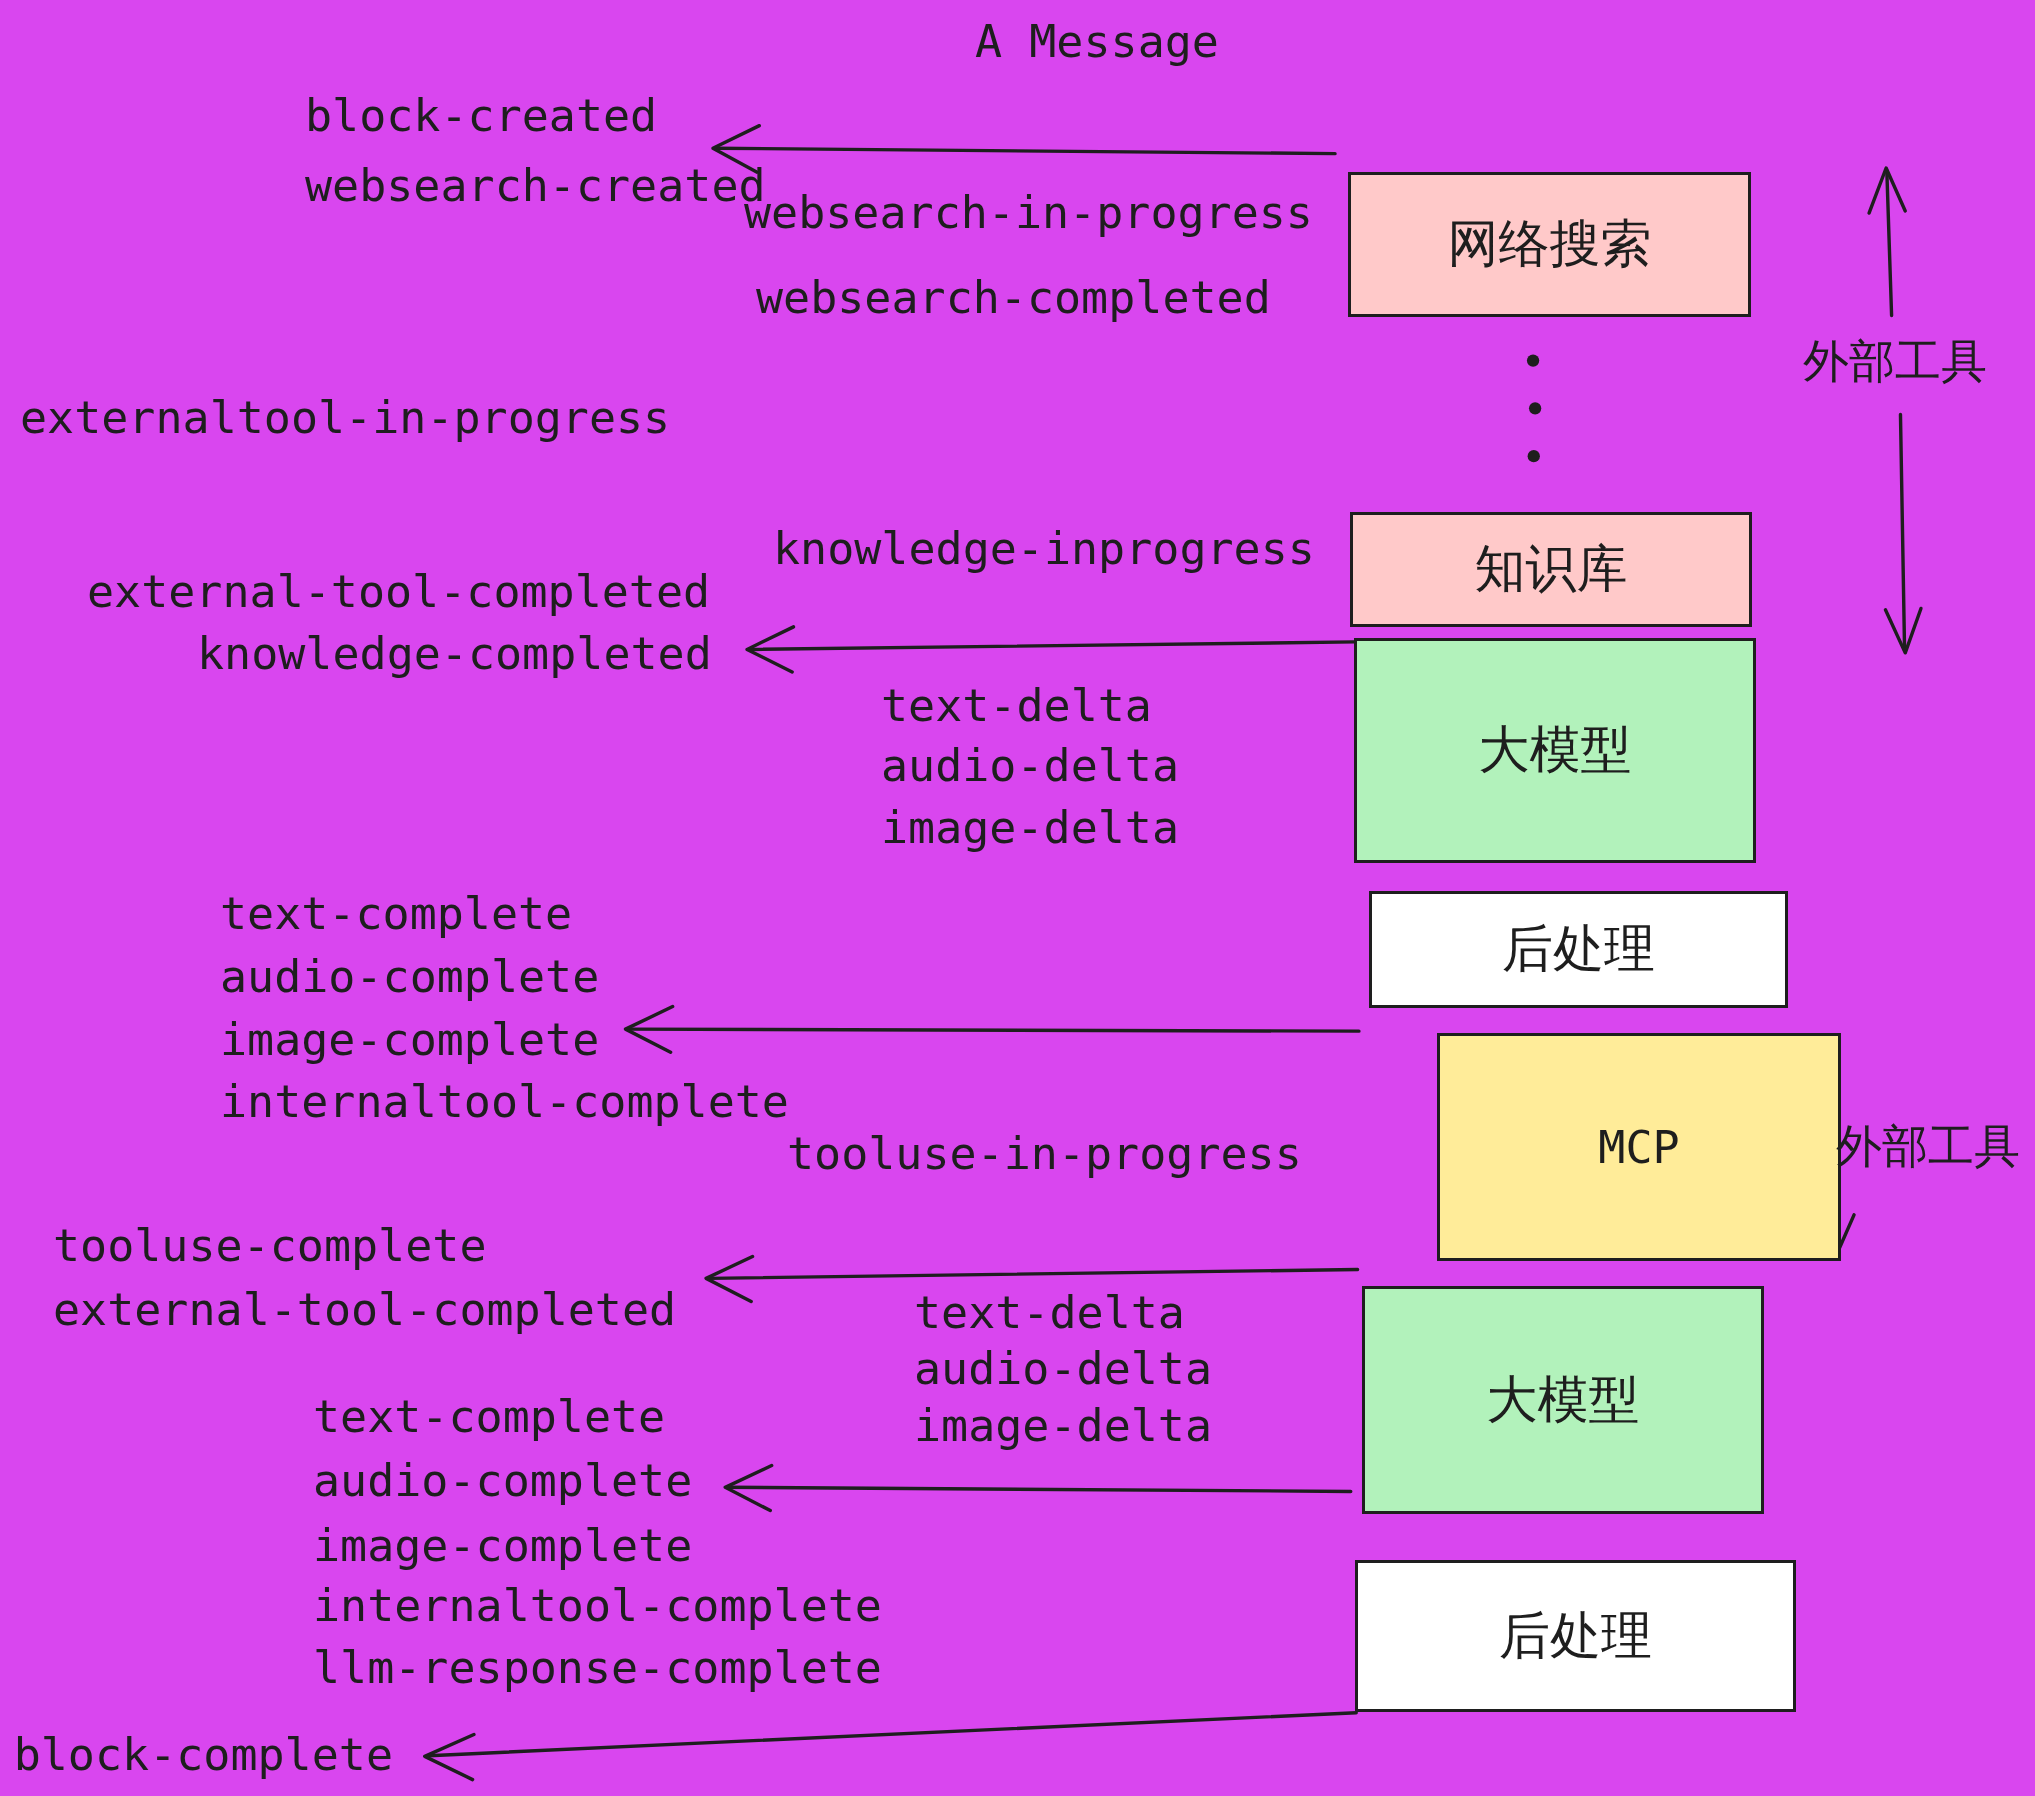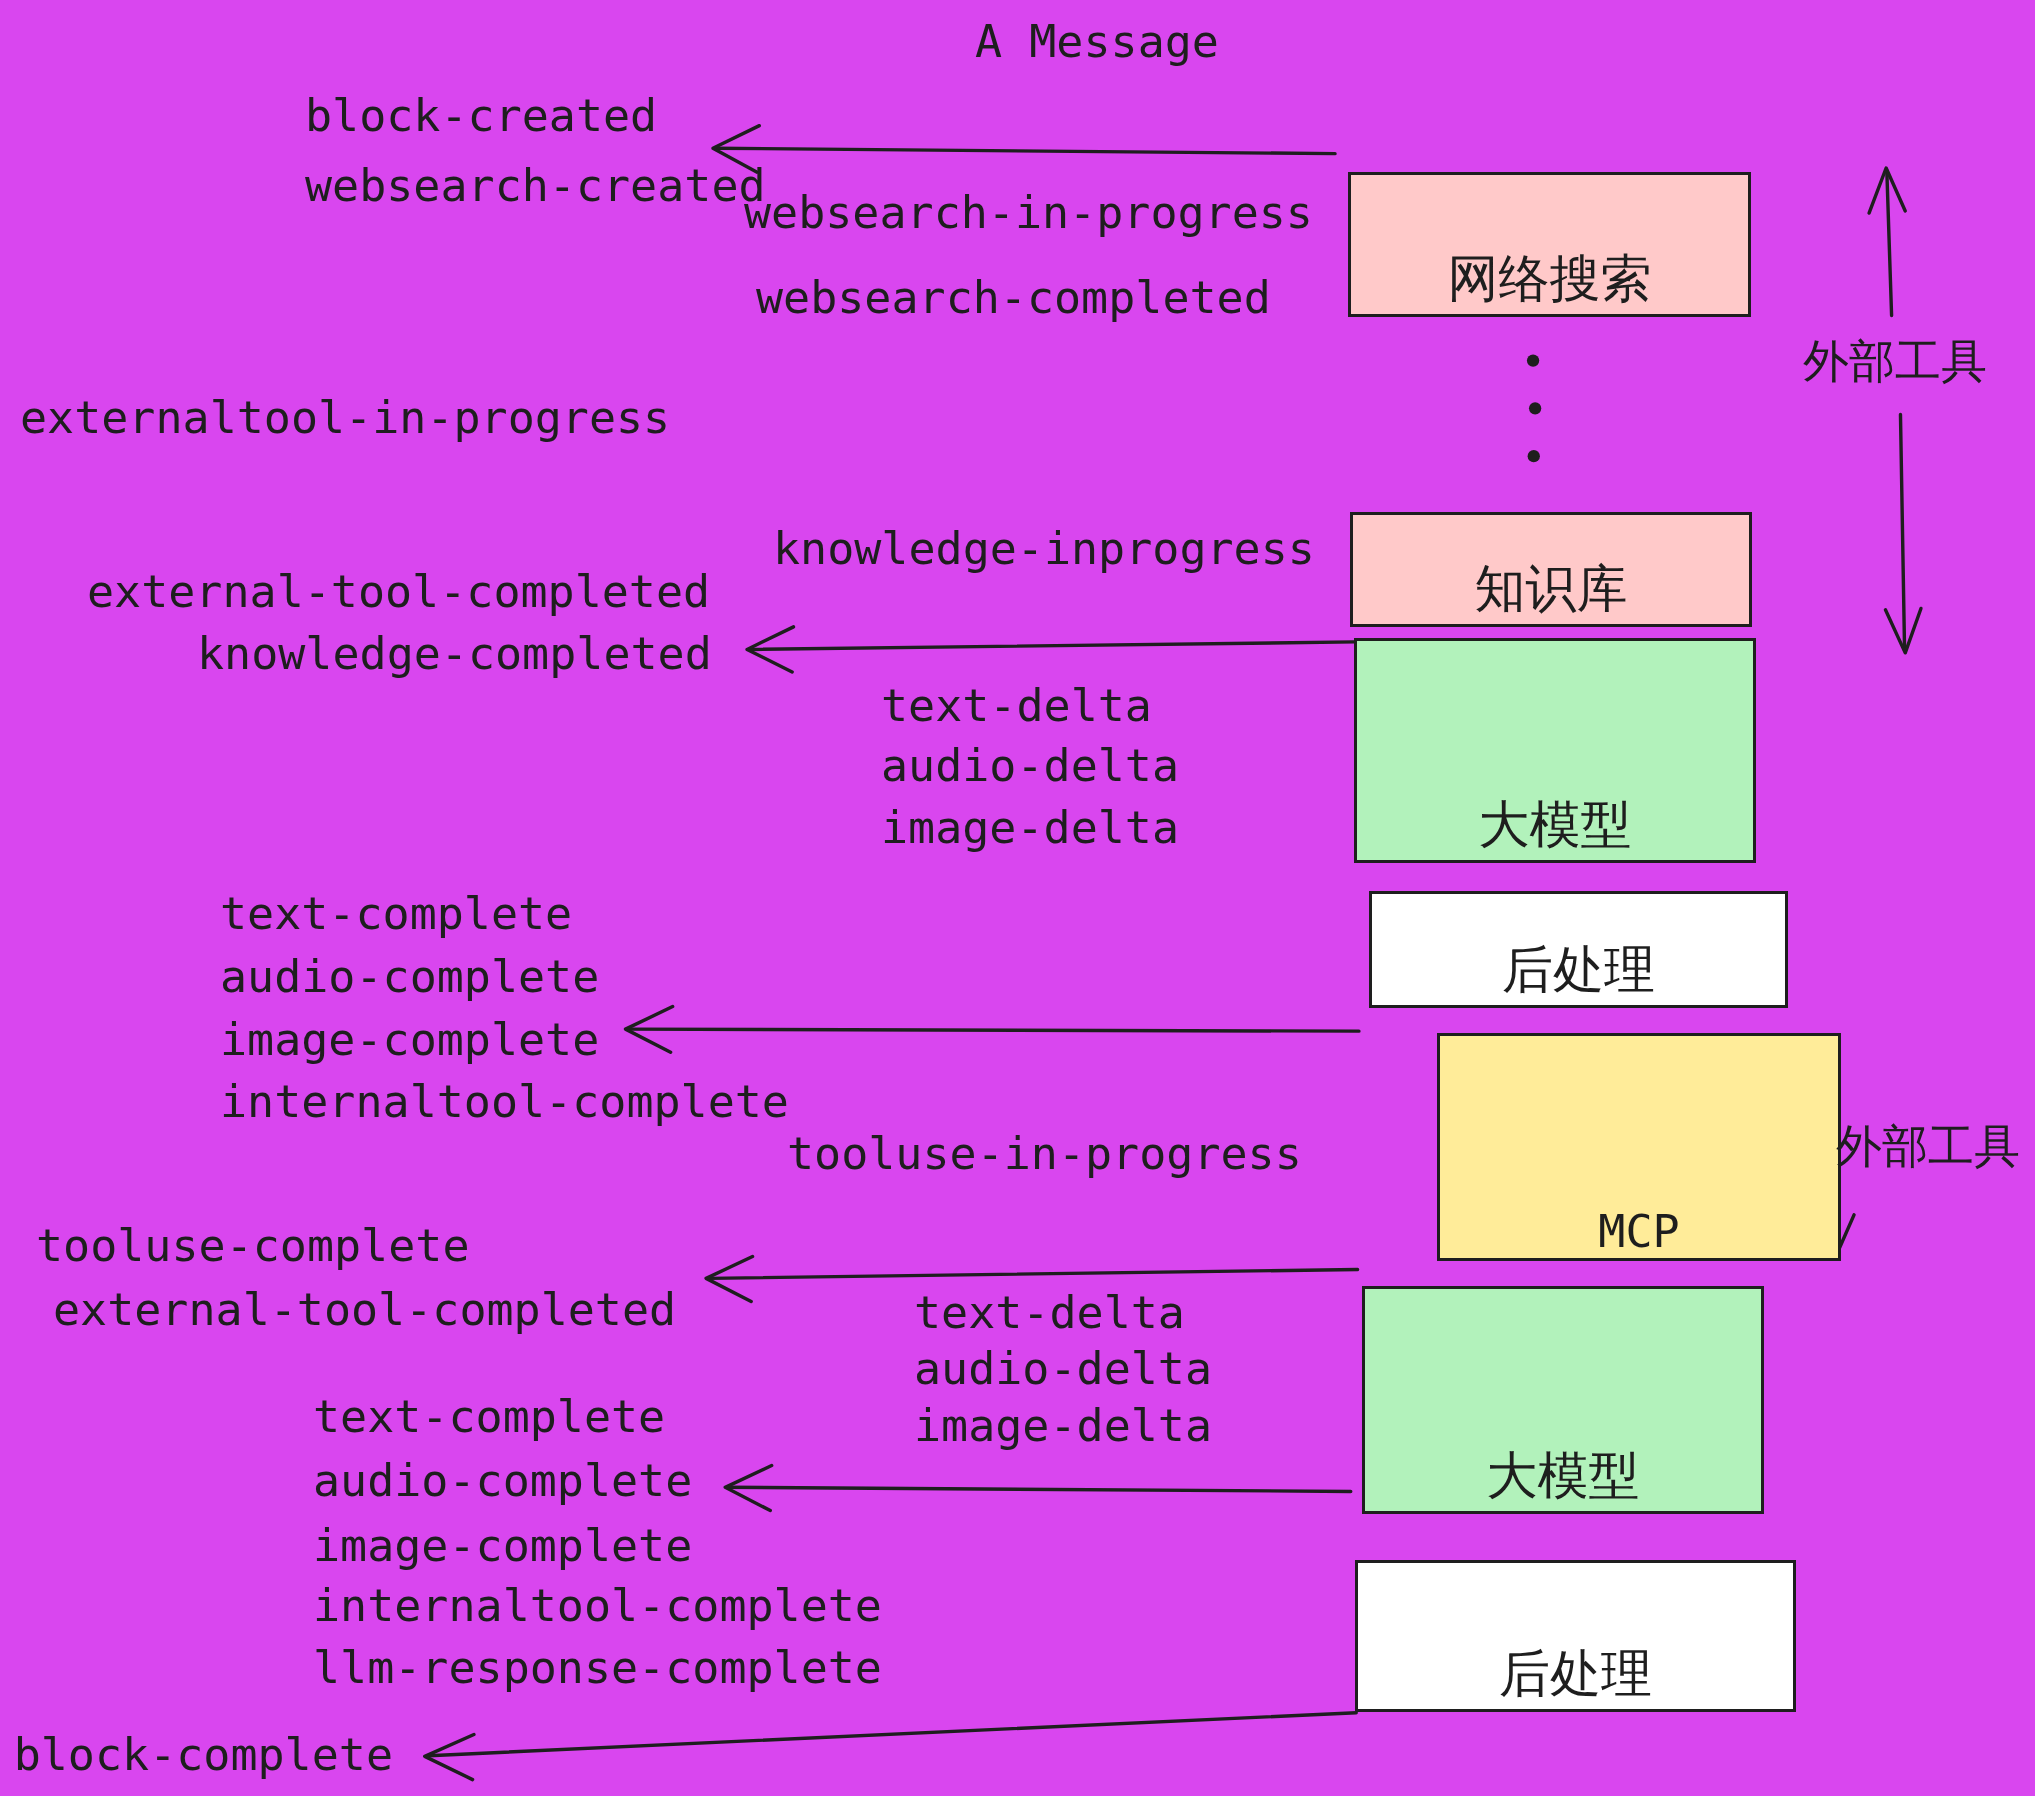--- a/index.html
+++ b/index.html
@@ -3,21 +3,21 @@
 <meta charset="utf-8">
 <style>
   html,body{margin:0;padding:0;background:#ffffff;}
   .canvas{position:relative;width:2035px;height:1796px;background:#d946ef;overflow:hidden;
           font-family:"DejaVu Sans Mono", monospace;color:#1e1e1e;}
   .arrows{position:absolute;left:0;top:0;width:2035px;height:1796px;}
   .arrows path{fill:none;stroke:#1e1e1e;stroke-width:5;stroke-linecap:round;stroke-linejoin:round;}
   .arrows circle{fill:#1e1e1e;stroke:none;}
   .title{position:absolute;font-size:45px;transform:translateX(-50%);white-space:nowrap;}
   .ev{position:absolute;font-size:45px;line-height:1.15;white-space:nowrap;}
-  .box{position:absolute;border:3.4px solid #1e1e1e;display:flex;align-items:flex-end;justify-content:center;
+  .box{position:absolute;border:3.4px solid #1e1e1e;display:flex;align-items:center;justify-content:center;
        box-sizing:border-box;}
   .cjk{font-family:"DejaVu Sans", sans-serif;}
   .box .lbl{font-size:51px;}
   .box .lbl-mono{font-size:45px;font-family:"DejaVu Sans Mono", monospace;}
   .side{position:absolute;font-size:46px;font-family:"DejaVu Sans", sans-serif;white-space:nowrap;}
 </style>
 </head>
 <body>
 
 <div class="canvas">
@@ -84,21 +84,21 @@
   <div class="ev" style="left:881px;top:680px">text-delta</div>
   <div class="ev" style="left:881px;top:740px">audio-delta</div>
   <div class="ev" style="left:881px;top:802px">image-delta</div>
 
   <div class="ev" style="left:220px;top:888px">text-complete</div>
   <div class="ev" style="left:220px;top:951px">audio-complete</div>
   <div class="ev" style="left:220px;top:1014px">image-complete</div>
   <div class="ev" style="left:220px;top:1076px">internaltool-complete</div>
   <div class="ev" style="left:787px;top:1128px">tooluse-in-progress</div>
 
-  <div class="ev" style="left:36px;top:1220px">tooluse-complete</div>
+  <div class="ev" style="left:53px;top:1220px">tooluse-complete</div>
   <div class="ev" style="left:53px;top:1284px">external-tool-completed</div>
 
   <div class="ev" style="left:914px;top:1287px">text-delta</div>
   <div class="ev" style="left:914px;top:1343px">audio-delta</div>
   <div class="ev" style="left:914px;top:1400px">image-delta</div>
 
   <div class="ev" style="left:313px;top:1391px">text-complete</div>
   <div class="ev" style="left:313px;top:1455px">audio-complete</div>
   <div class="ev" style="left:313px;top:1520px">image-complete</div>
   <div class="ev" style="left:313px;top:1580px">internaltool-complete</div>

